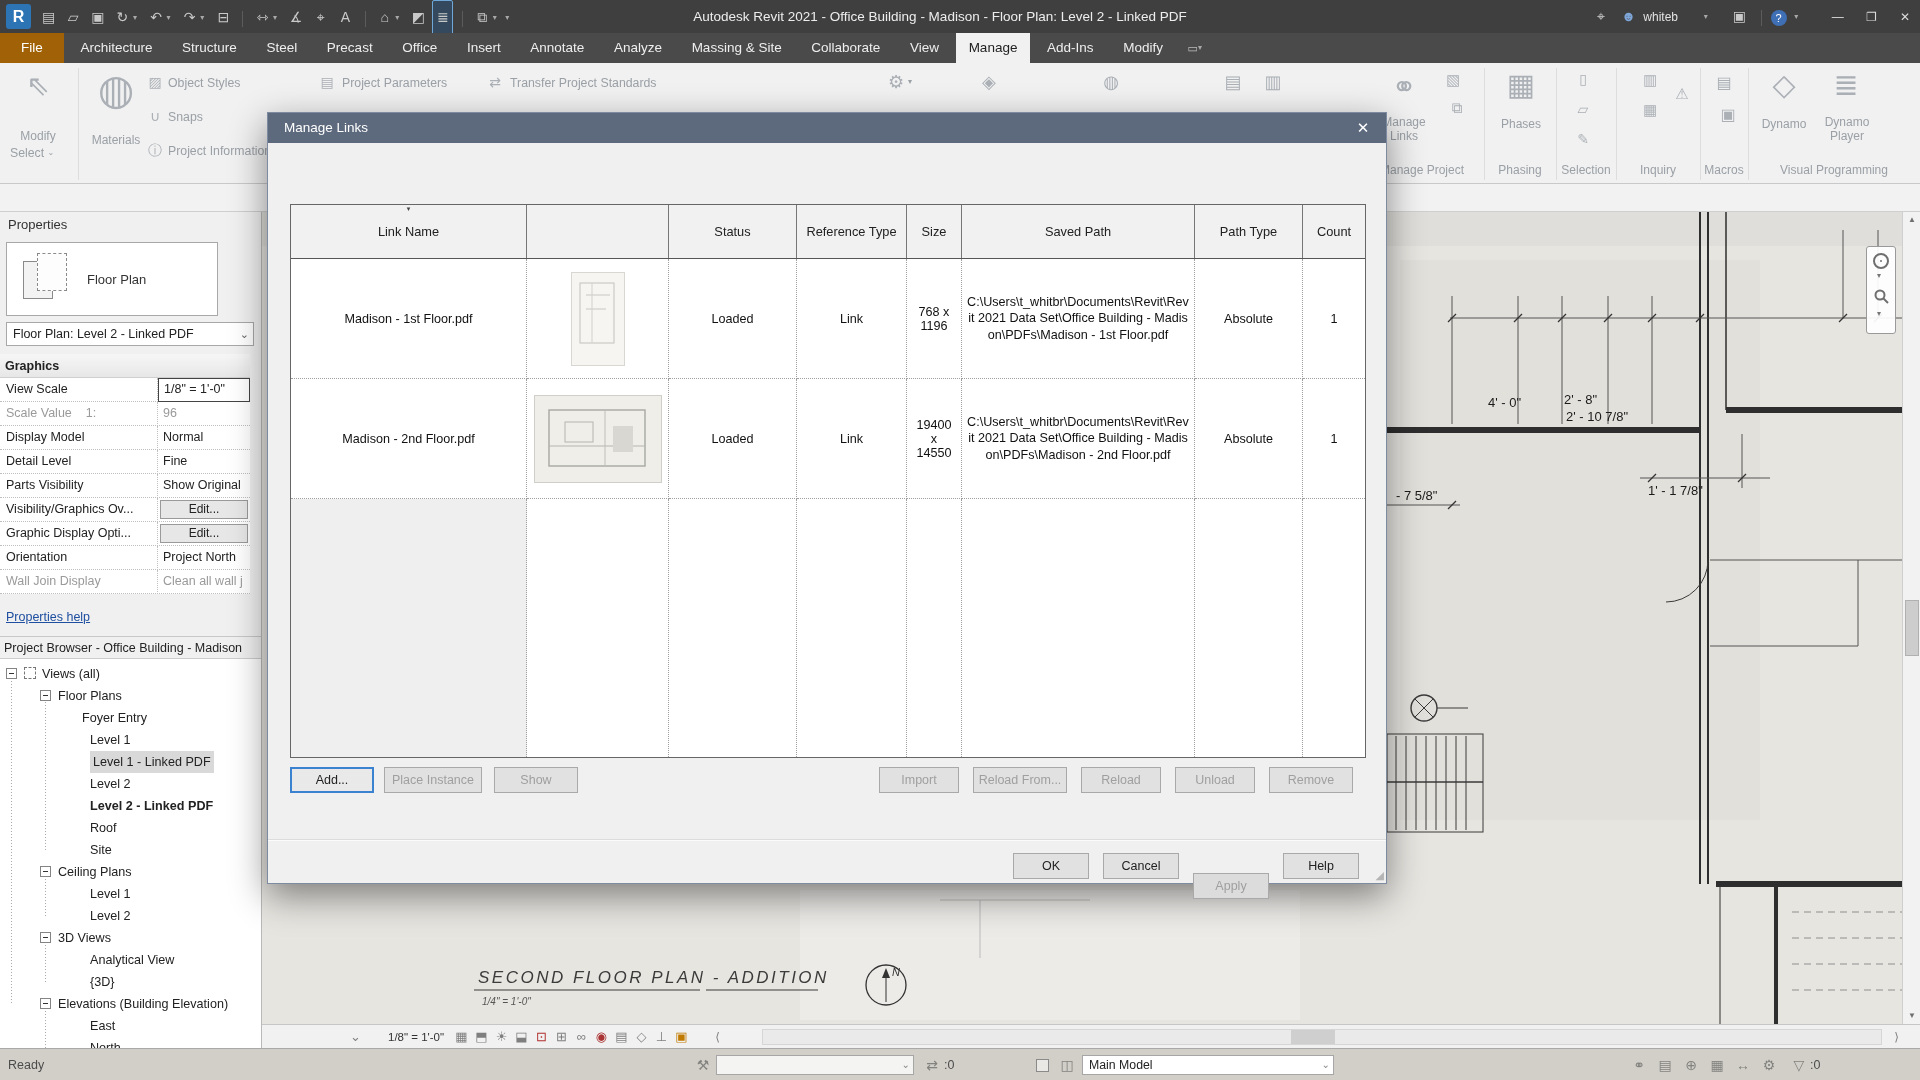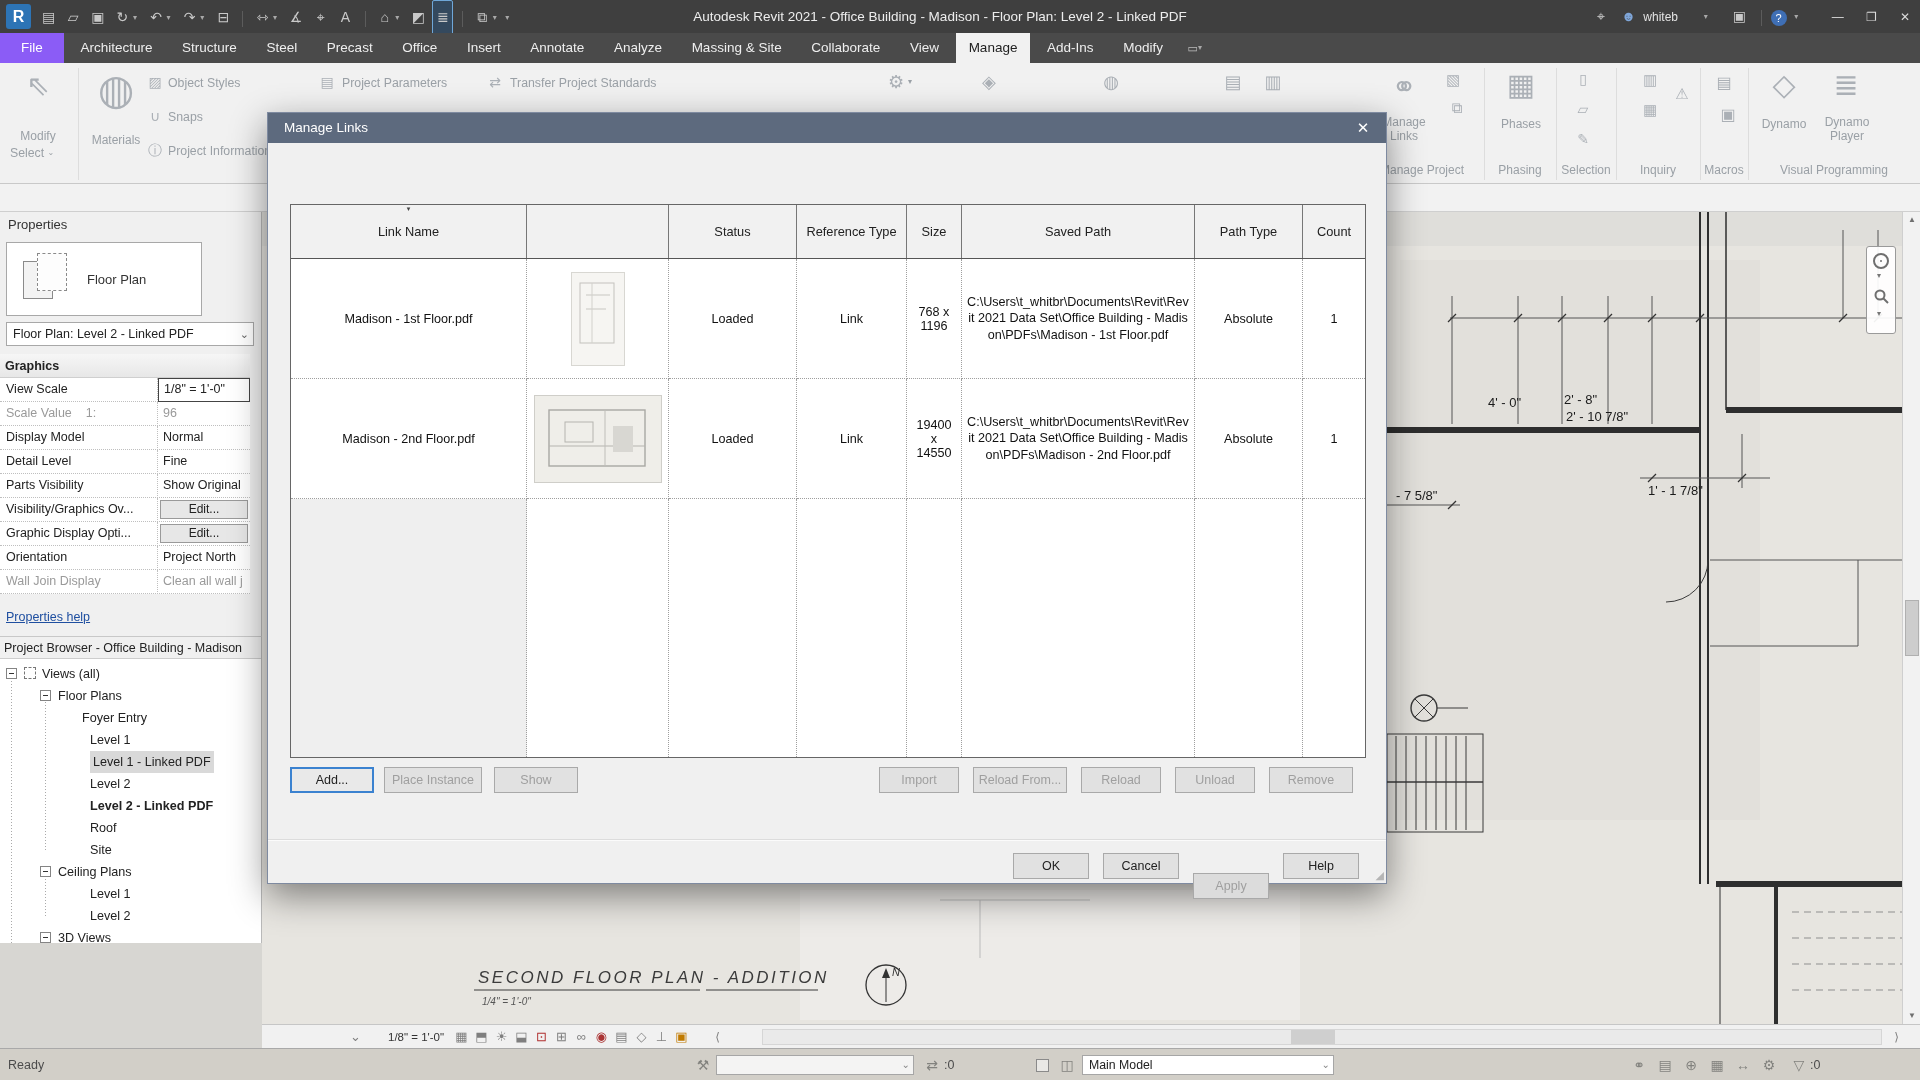--- a/index.html
+++ b/index.html
@@ -15,53 +15,53 @@
 .qactive{border:1px solid #6fa7d8;background:#34495e;border-radius:2px;}
 .title-text{position:absolute;left:400px;right:440px;top:0;height:33px;line-height:33px;text-align:center;font-size:13.5px;color:#ededed;white-space:nowrap;overflow:hidden;}
 .tb-right{position:absolute;right:0;top:0;height:33px;line-height:33px;}
 .tb-ic{display:inline-block;text-align:center;color:#c9c9c9;font-size:14px;}
 .user-ic{color:#7fa6d9;}
 .helpc{display:inline-block;width:16px;height:16px;border-radius:50%;background:#3f6fb5;color:#fff;font-size:11px;line-height:16px;text-align:center;vertical-align:middle;}
 .winbtn{display:inline-block;width:30px;text-align:center;color:#dcdcdc;font-size:12px;}
 
 .tabbar{position:absolute;left:0;top:33px;width:1920px;height:30px;background:#4a4a4a;white-space:nowrap;}
 .rtab{display:inline-block;height:30px;line-height:30px;padding:0 13px;color:#eee;font-size:13.5px;cursor:default;}
-.rtab.file{background:#8b5cf6;color:#fff;padding:0 21px;}
+.rtab.file{background:#a16207;color:#fff;padding:0 21px;}
 .rtab.active{background:#f1f1f1;color:#222;}
 .paneltoggle{display:inline-block;margin-left:8px;color:#bbb;font-size:11px;}
 
 .ribbon{position:absolute;left:0;top:63px;width:1920px;height:121px;background:#f1f1f1;border-bottom:1px solid #c9c9c9;overflow:hidden;}
 .rlabel{position:absolute;font-size:12px;color:#9aa0a6;text-align:center;}
 .ritem{position:absolute;font-size:12.3px;color:#9aa0a6;white-space:nowrap;}
 .ricon{position:absolute;color:#abb0b6;text-align:center;}
 .psep{position:absolute;top:5px;height:112px;width:1px;background:#dddddd;}
 .plabel{position:absolute;top:100px;font-size:12px;color:#9aa0a6;text-align:center;white-space:nowrap;}
 
 .optionsbar{position:absolute;left:0;top:184px;width:1920px;height:28px;background:#f2f2f2;border-bottom:1px solid #cfcfcf;}
 
 .props{position:absolute;left:0;top:212px;width:262px;height:424px;background:#f0f0f0;border-right:1px solid #b9b9b9;font-size:12.5px;overflow:hidden;}
 .props-h{position:absolute;left:8px;top:5px;font-size:13px;color:#333;}
-.typesel{position:absolute;left:6px;top:30px;width:196px;height:74px;background:#fff;border:1px solid #a8a8a8;}
+.typesel{position:absolute;left:6px;top:30px;width:212px;height:74px;background:#fff;border:1px solid #a8a8a8;}
 .typeicon{position:absolute;left:12px;top:8px;width:54px;height:54px;}
 .tpg1{position:absolute;left:4px;top:10px;width:30px;height:38px;background:#f3f3f3;border:1px solid #8a8a8a;}
 .tpg2{position:absolute;left:18px;top:2px;width:30px;height:38px;background:#fdfdfd;border:1px dashed #8a8a8a;}
 .typetxt{position:absolute;left:80px;top:0;height:74px;line-height:74px;font-size:13px;color:#333;}
 .inst{position:absolute;left:6px;top:110px;width:248px;height:24px;background:#fff;border:1px solid #a8a8a8;line-height:22px;padding-left:6px;white-space:nowrap;overflow:hidden;}
 .inst .cv{position:absolute;right:4px;top:0;color:#666;font-size:11px;}
 .gsec{position:absolute;left:0;top:142px;width:250px;height:24px;background:linear-gradient(#f6f6f6,#e7e7e7);border-bottom:1px solid #cfcfcf;font-weight:bold;line-height:24px;padding-left:5px;}
 .prows{position:absolute;left:0;top:166px;width:250px;background:#fff;}
 .prow{position:relative;height:24px;border-bottom:1px dotted #bfbfbf;background:#fff;}
 .plbl{position:absolute;left:0;top:0;width:158px;height:24px;line-height:23px;padding-left:6px;border-right:1px dotted #bfbfbf;white-space:pre;overflow:hidden;}
 .pval{position:absolute;left:158px;top:0;right:0;height:24px;line-height:23px;padding-left:5px;white-space:nowrap;overflow:hidden;}
 .pdis{color:#9a9a9a;}
 .pselv{border:1px solid #444;line-height:21px;}
 .pbtn{position:absolute;left:160px;right:2px;top:2px;height:19px;background:#e7e7e7;border:1px solid #9a9a9a;text-align:center;line-height:17px;font-size:12px;}
 .phelp{position:absolute;left:6px;top:398px;color:#1f4fa0;text-decoration:underline;}
 
-.browser{position:absolute;left:0;top:636px;width:262px;height:307px;background:#fff;border-right:1px solid #b9b9b9;border-top:1px solid #c8c8c8;overflow:hidden;}
+.browser{position:absolute;left:0;top:636px;width:262px;height:445px;background:#fff;border-right:1px solid #b9b9b9;border-top:1px solid #c8c8c8;overflow:hidden;}
 .br-h{height:22px;background:#f0f0f0;border-bottom:1px solid #cdcdcd;line-height:22px;padding-left:4px;font-size:12.5px;white-space:nowrap;overflow:hidden;}
 .tree{position:absolute;left:0;top:22px;right:0;bottom:0;overflow:hidden;}
 .trow{position:absolute;height:22px;line-height:22px;font-size:12.6px;white-space:nowrap;}
 .tbox{position:absolute;top:5px;width:11px;height:11px;border:1px solid #848484;background:#fff;}
 .tbox i{position:absolute;left:2px;right:2px;top:4px;height:1px;background:#333;}
 .vicon2{position:absolute;top:4px;width:12px;height:12px;border:1px dashed #777;}
 .tsel{background:#d9d9d9;}
 .tbold{font-weight:bold;}
 .guide{position:absolute;width:1px;background-image:repeating-linear-gradient(to bottom,#aaa 0 1px,transparent 1px 3px);}
 

